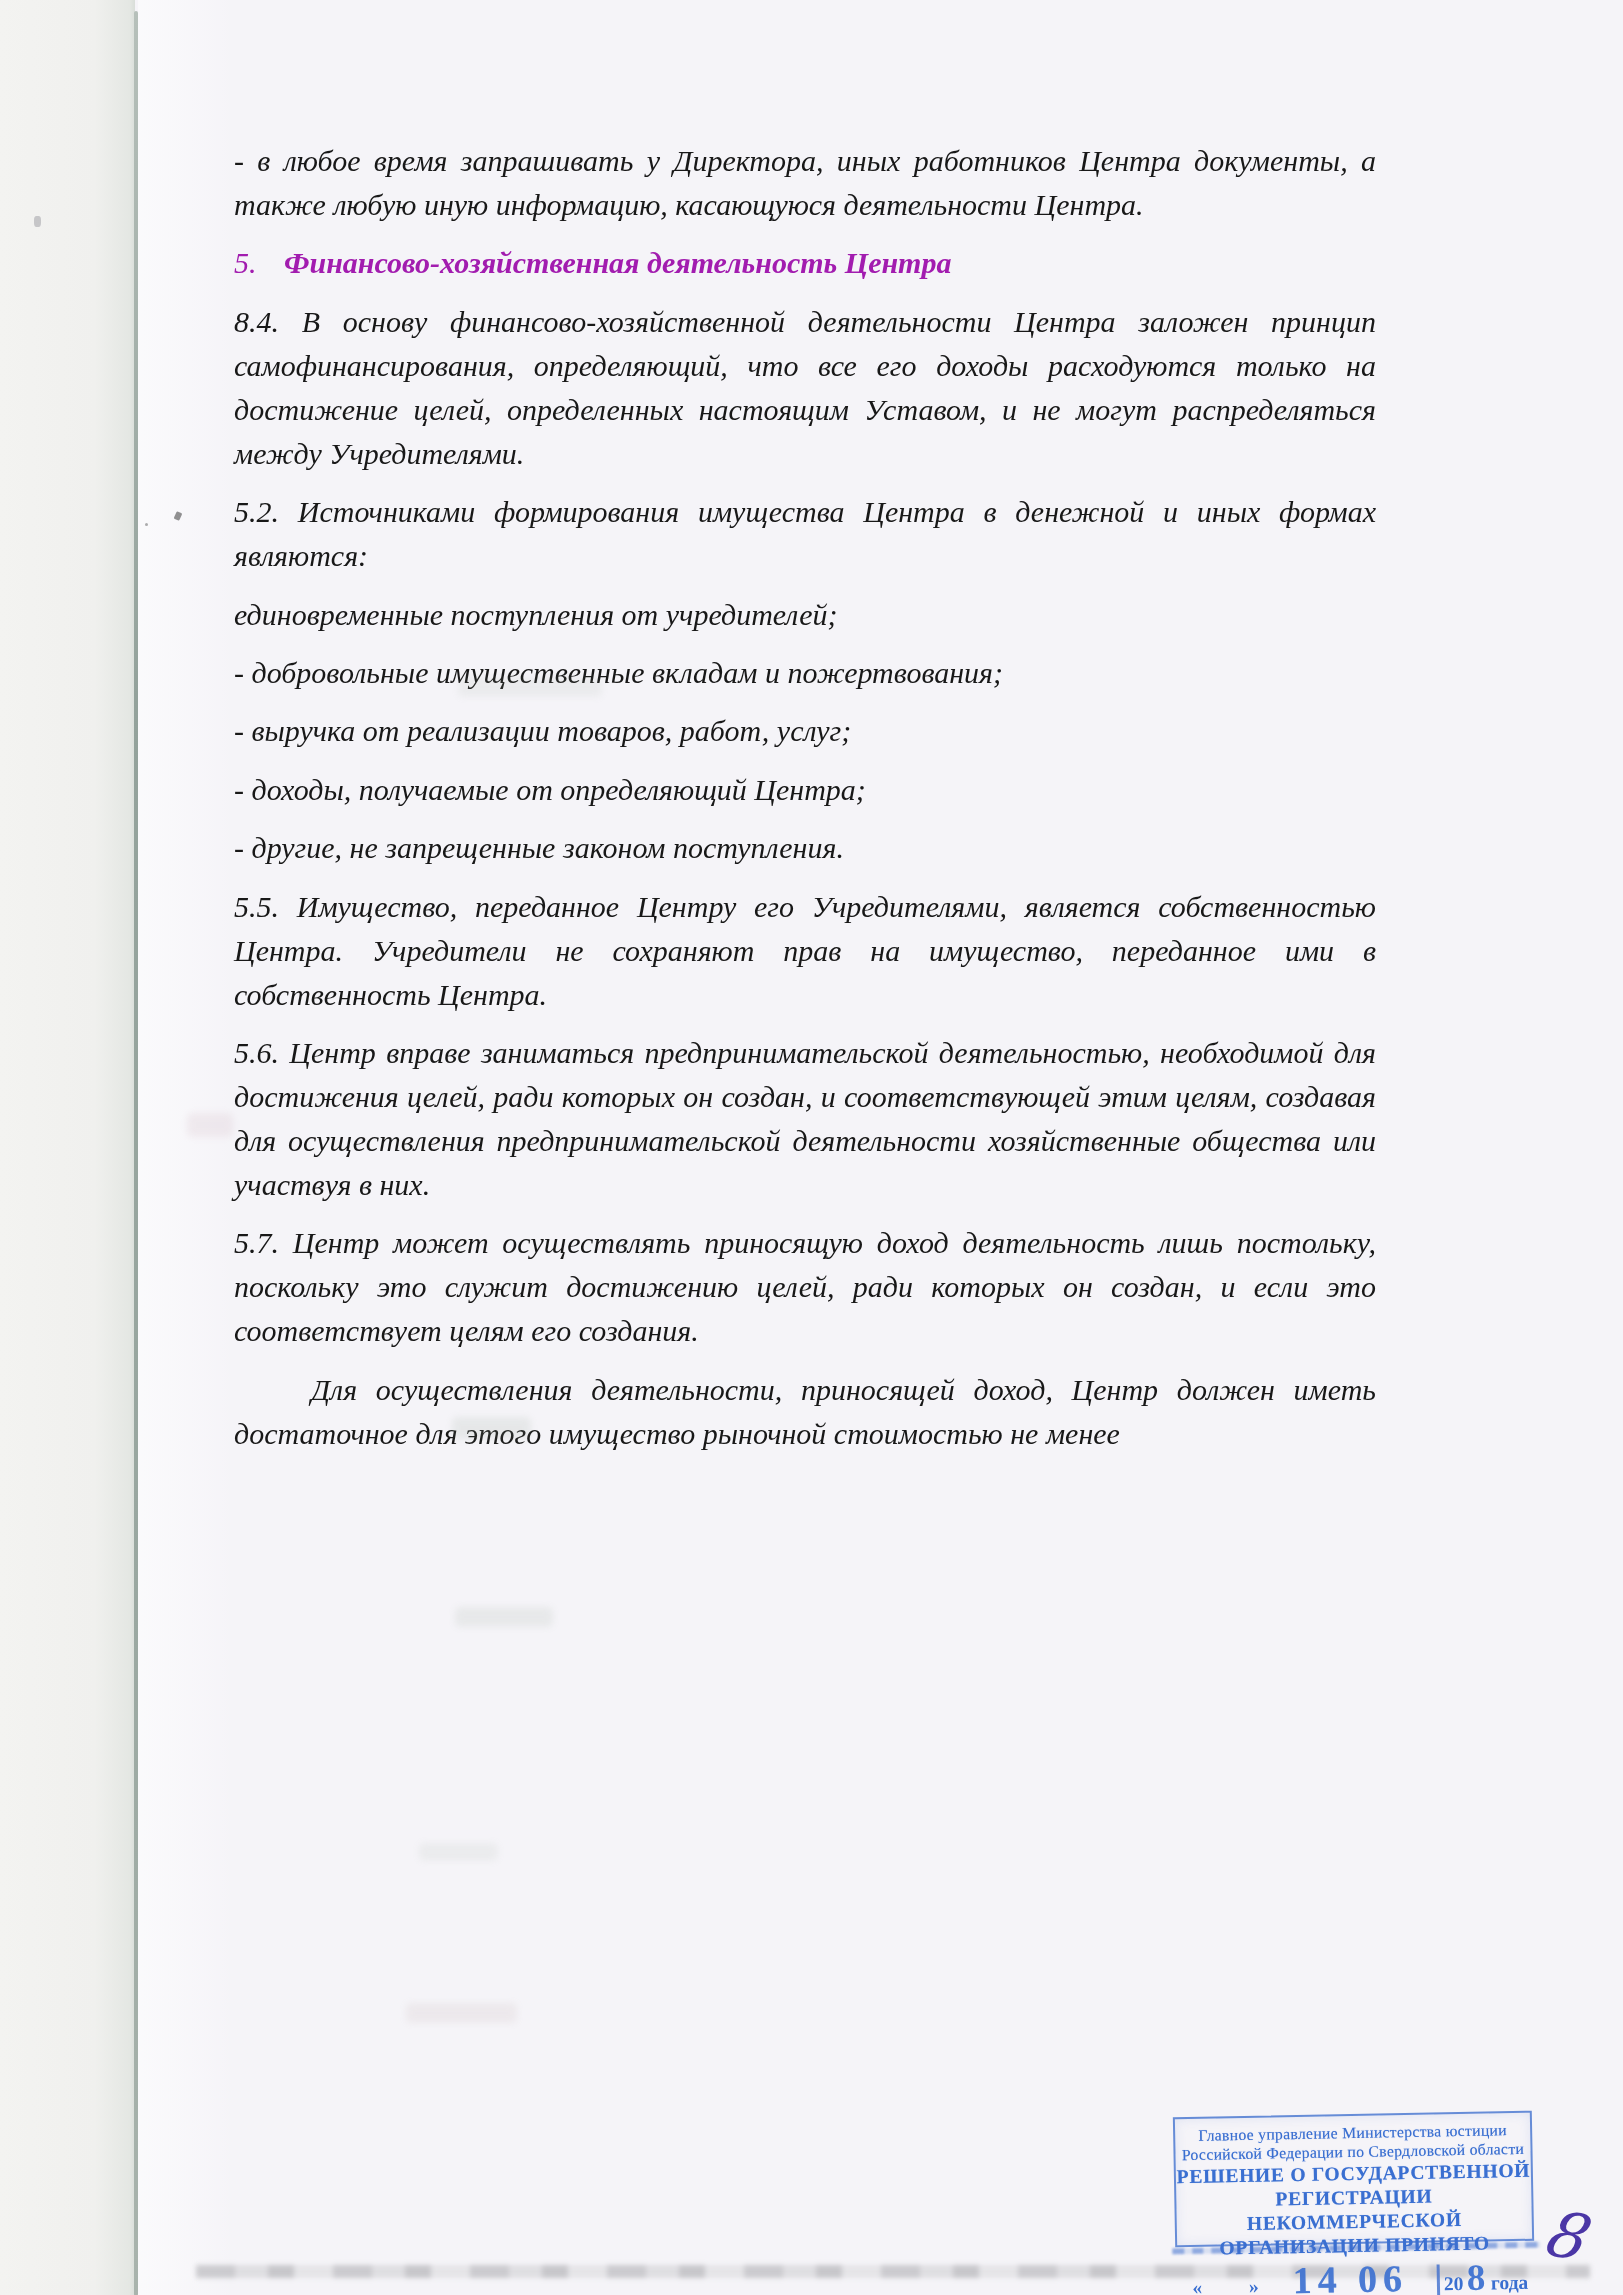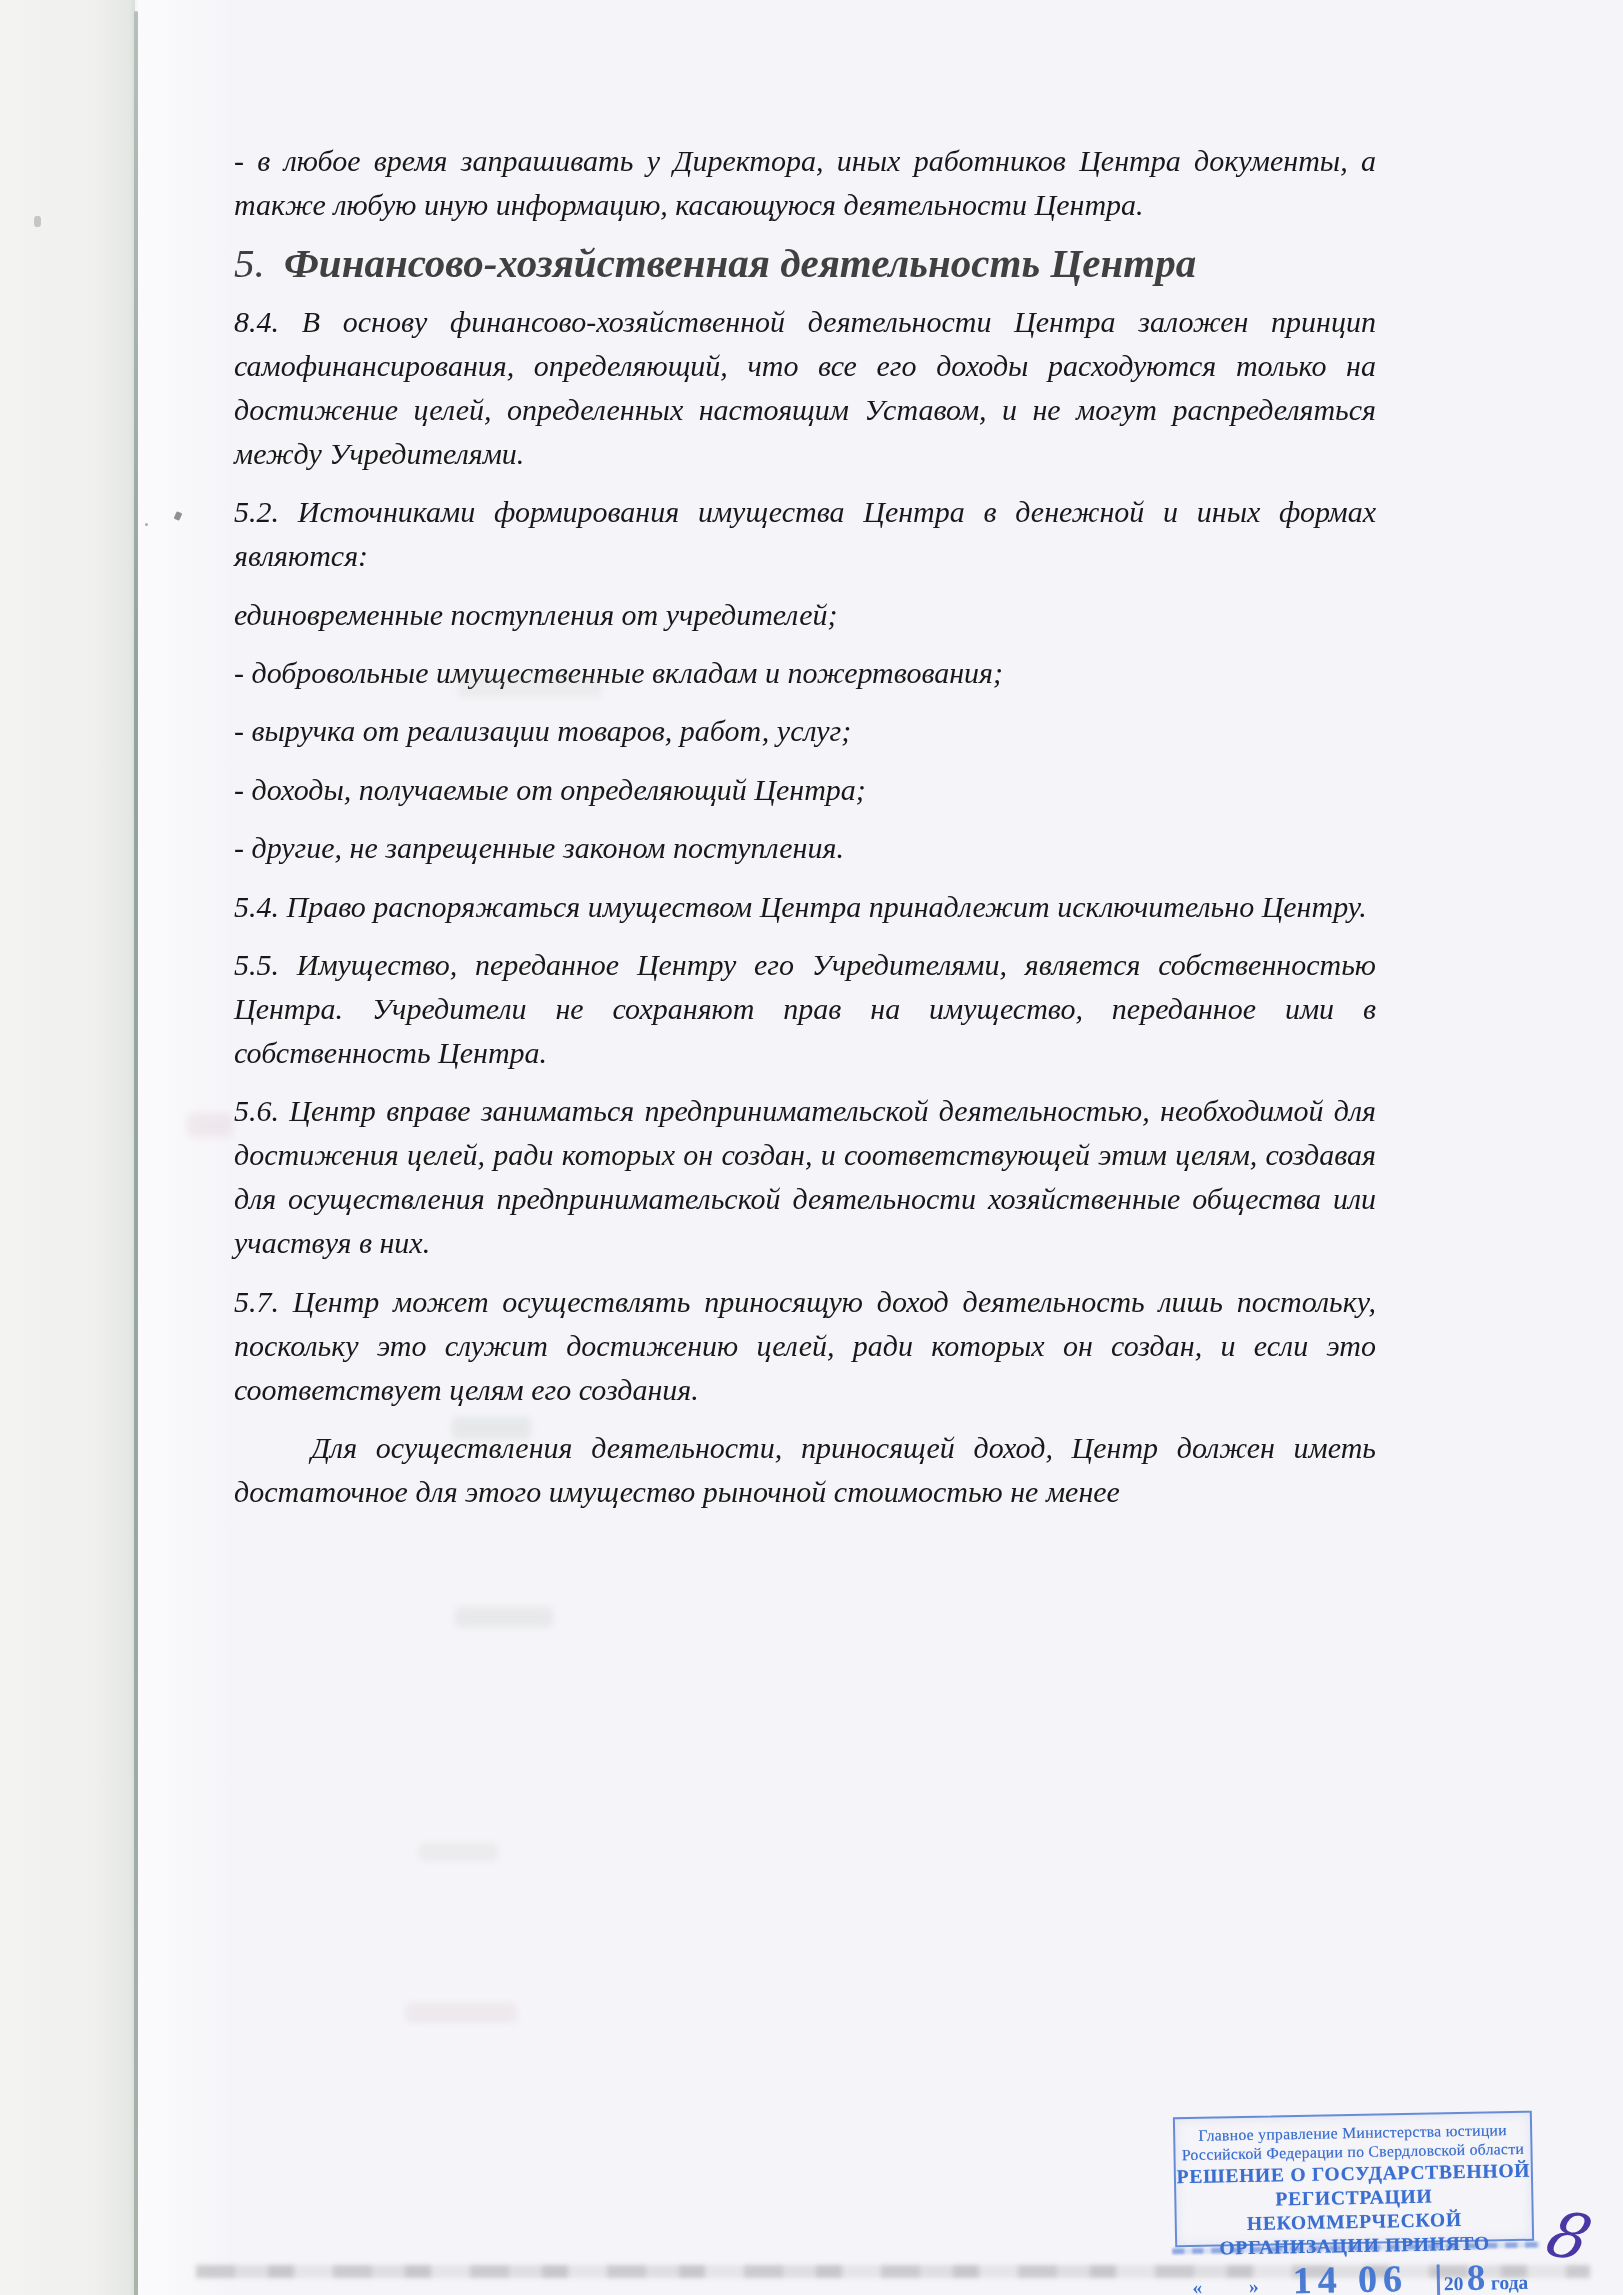--- a/index.html
+++ b/index.html
@@ -27,21 +27,21 @@
   
   .content{
     position:absolute;left:234px;top:139px;width:1142px;
     font-size:30px;line-height:44px;color:#181818;
     text-align:justify;
     font-style:italic;
   }
   .content p{margin:0 0 14.4px 0}
   .heading{
     margin:22px 0 38px -50px;
-    font-size:41px;line-height:44px;font-weight:bold;color:#404040;
+    font-size:30px;line-height:44px;font-weight:bold;color:#a21caf;
   }
   .hnum{display:inline-block;width:50px;font-weight:normal}
   .indent{text-indent:77px}
 
   
   .stamp{
     position:absolute;left:1174px;top:2114px;width:359px;height:130px;
     border:2.6px solid rgba(62,110,205,.78);
     transform:rotate(-1.05deg);
     color:#3a6fd1;text-align:center;
@@ -108,21 +108,20 @@
 
     <p class="heading"><span class="hnum">5.</span><span>Финансово-хозяйственная деятельность Центра</span></p>
 
     <p>8.4. В основу финансово-хозяйственной деятельности Центра заложен принцип самофинансирования, определяющий, что все его доходы расходуются только на достижение целей, определенных настоящим Уставом, и не могут распределяться между Учредителями.</p>
     <p>5.2. Источниками формирования имущества Центра в денежной и иных формах являются:</p>
     <p>единовременные поступления от учредителей;</p>
     <p>- добровольные имущественные вкладам и пожертвования;</p>
     <p>- выручка от реализации товаров, работ, услуг;</p>
     <p>- доходы, получаемые от определяющий Центра;</p>
     <p>- другие, не запрещенные законом поступления.</p>
-    <p>5.4. Право распоряжаться имуществом Центра принадлежит исключительно Центру.</p>
     <p>5.5. Имущество, переданное Центру его Учредителями, является собственностью Центра. Учредители не сохраняют прав на имущество, переданное ими в собственность Центра.</p>
     <p>5.6. Центр вправе заниматься предпринимательской деятельностью, необходимой для достижения целей, ради которых он создан, и соответствующей этим целям, создавая для осуществления предпринимательской деятельности хозяйственные общества или участвуя в них.</p>
     <p>5.7. Центр может осуществлять приносящую доход деятельность лишь постольку, поскольку это служит достижению целей, ради которых он создан, и если это соответствует целям его создания.</p>
     <p class="indent">Для осуществления деятельности, приносящей доход, Центр должен иметь достаточное для этого имущество рыночной стоимостью не менее</p>
   </div>
 
   <div class="ghost g1"></div>
   <div class="ghost g2"></div>
   <div class="ghost g3"></div>
   <div class="ghost g4"></div>

